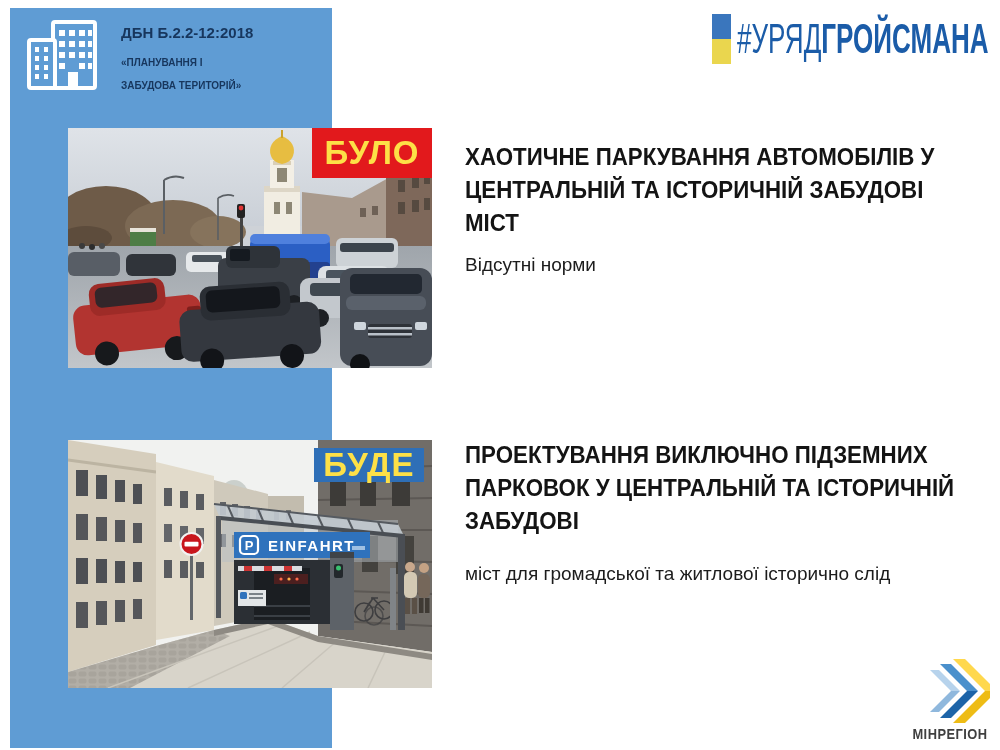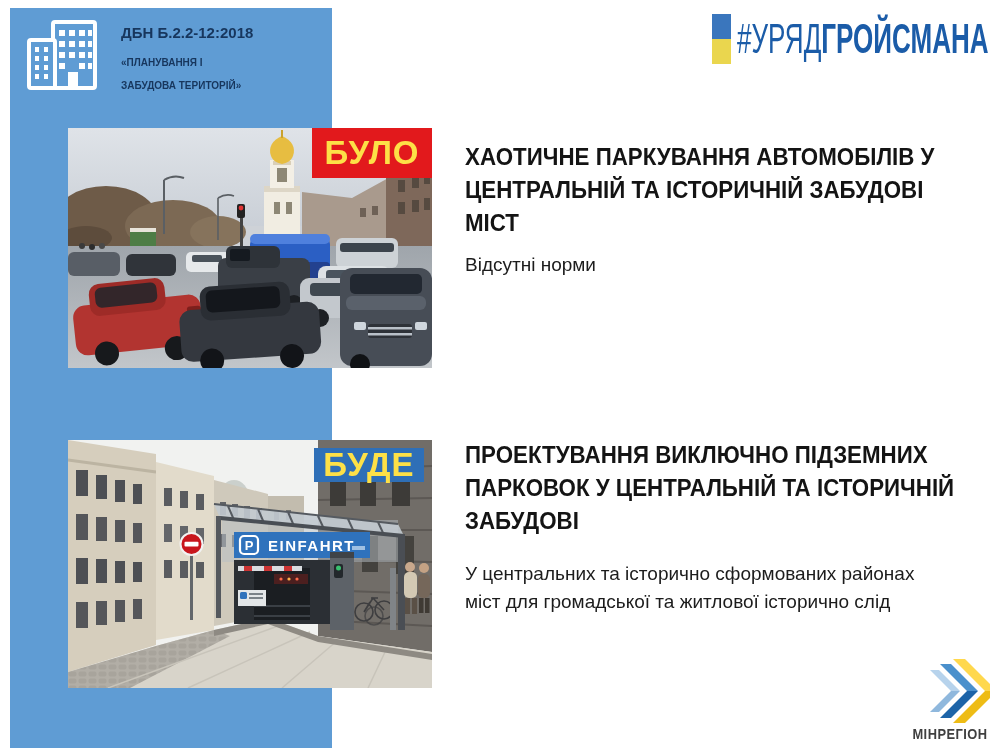--- a/index.html
+++ b/index.html
@@ -341,21 +341,20 @@
     <div class="h-line">МІСТ</div>
   </div>
   <div class="abs note note-1">Відсутні норми</div>
 
   <div class="abs heading heading-2">
     <div class="h-line">ПРОЕКТУВАННЯ ВИКЛЮЧНО ПІДЗЕМНИХ</div>
     <div class="h-line">ПАРКОВОК У ЦЕНТРАЛЬНІЙ ТА ІСТОРИЧНІЙ</div>
     <div class="h-line">ЗАБУДОВІ</div>
   </div>
   <div class="abs note note-2">
-    <div>У центральних та історично сформованих районах</div>
     <div>міст для громадської та житлової історично слід</div>
   </div>
 
   <div class="abs logo-mark">
     <svg width="62" height="66" viewBox="0 0 62 66">
       <polygon points="2,12 11,12 32,33 23,33" fill="#b7d3ec"></polygon>
       <polygon points="23,33 32,33 11,54 2,54" fill="#8fb8dd"></polygon>
       <polygon points="12,6 23,6 50,33 39,33" fill="#4a90cc"></polygon>
       <polygon points="39,33 50,33 23,60 12,60" fill="#1d64a8"></polygon>
       <polygon points="25,1 37,1 69,33 57,33" fill="#ffd84d"></polygon>

